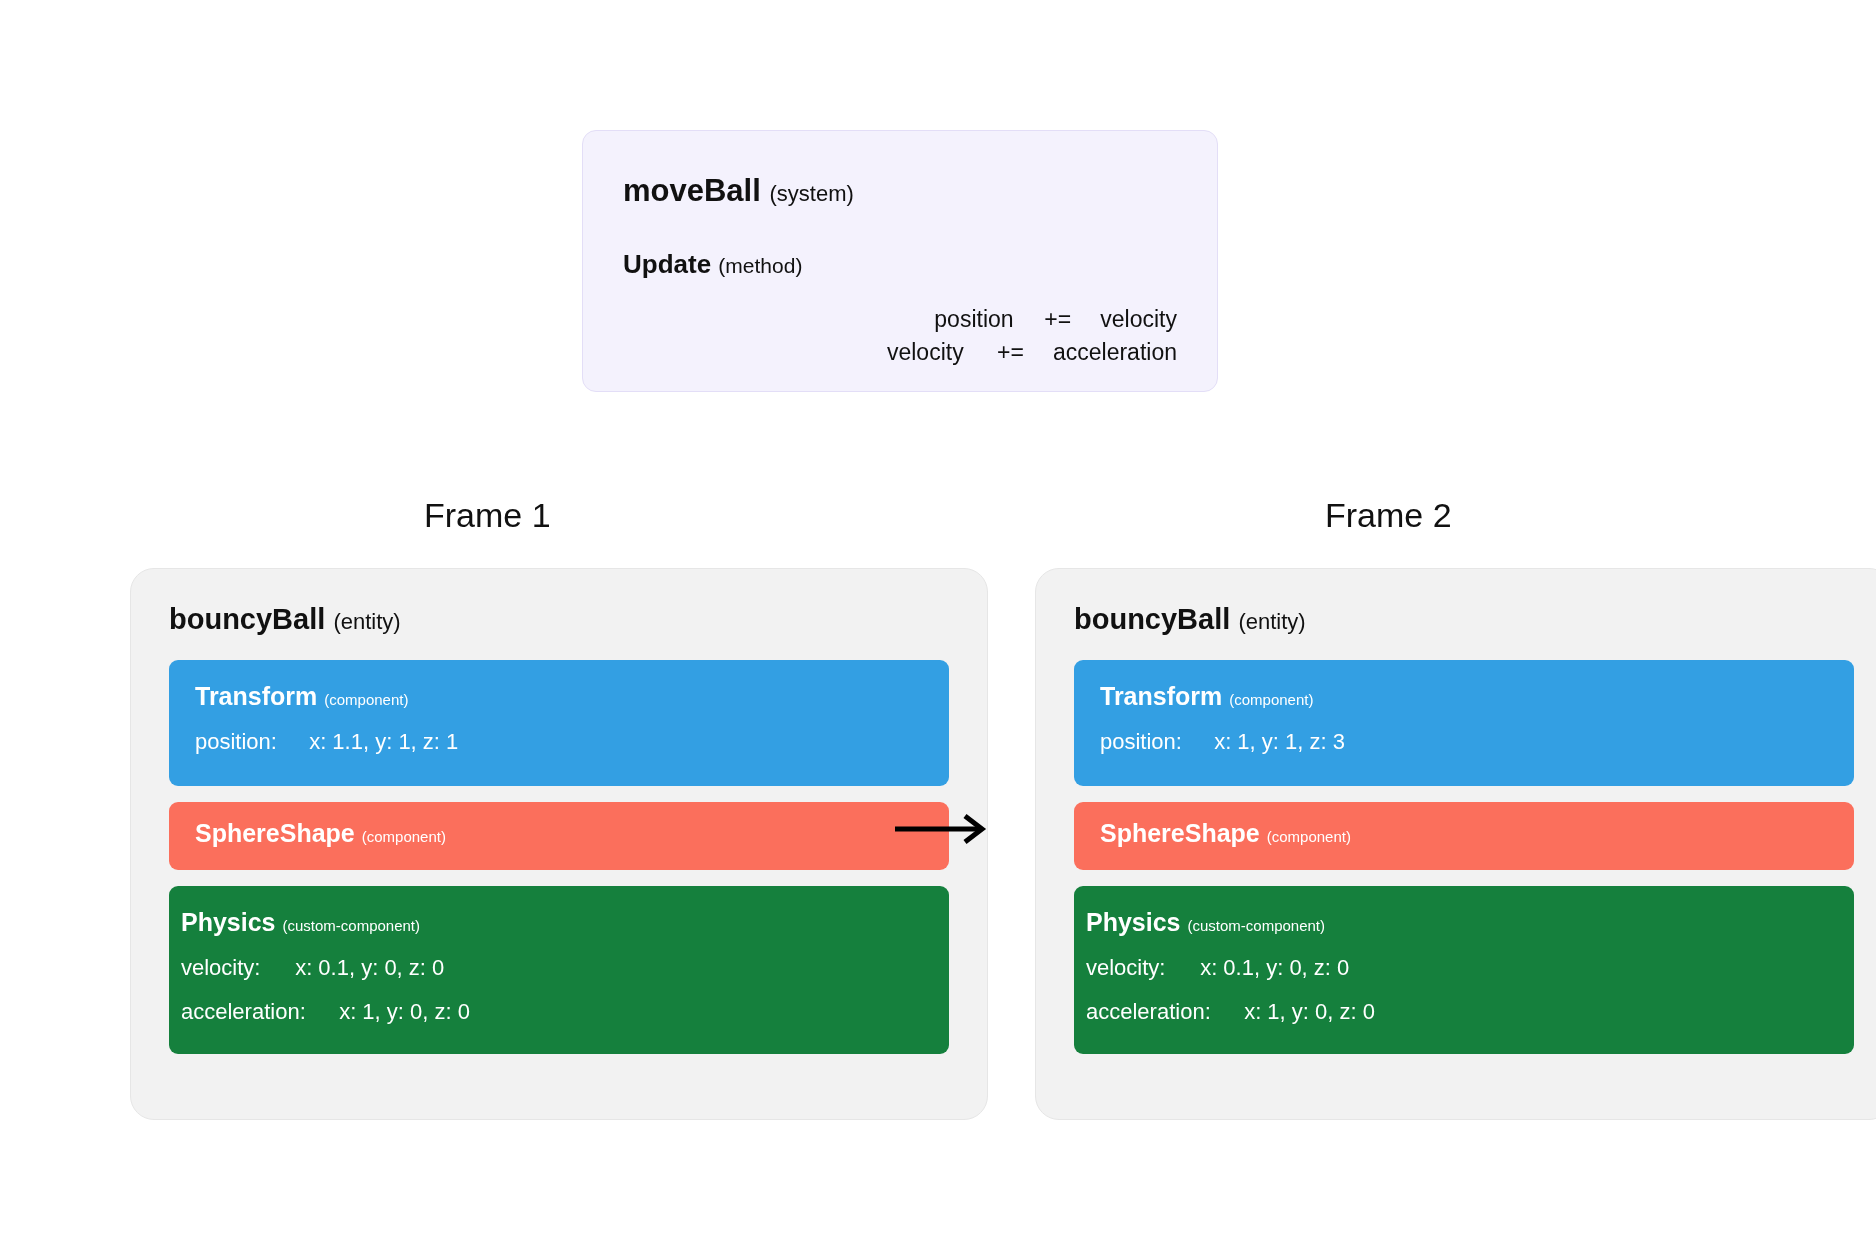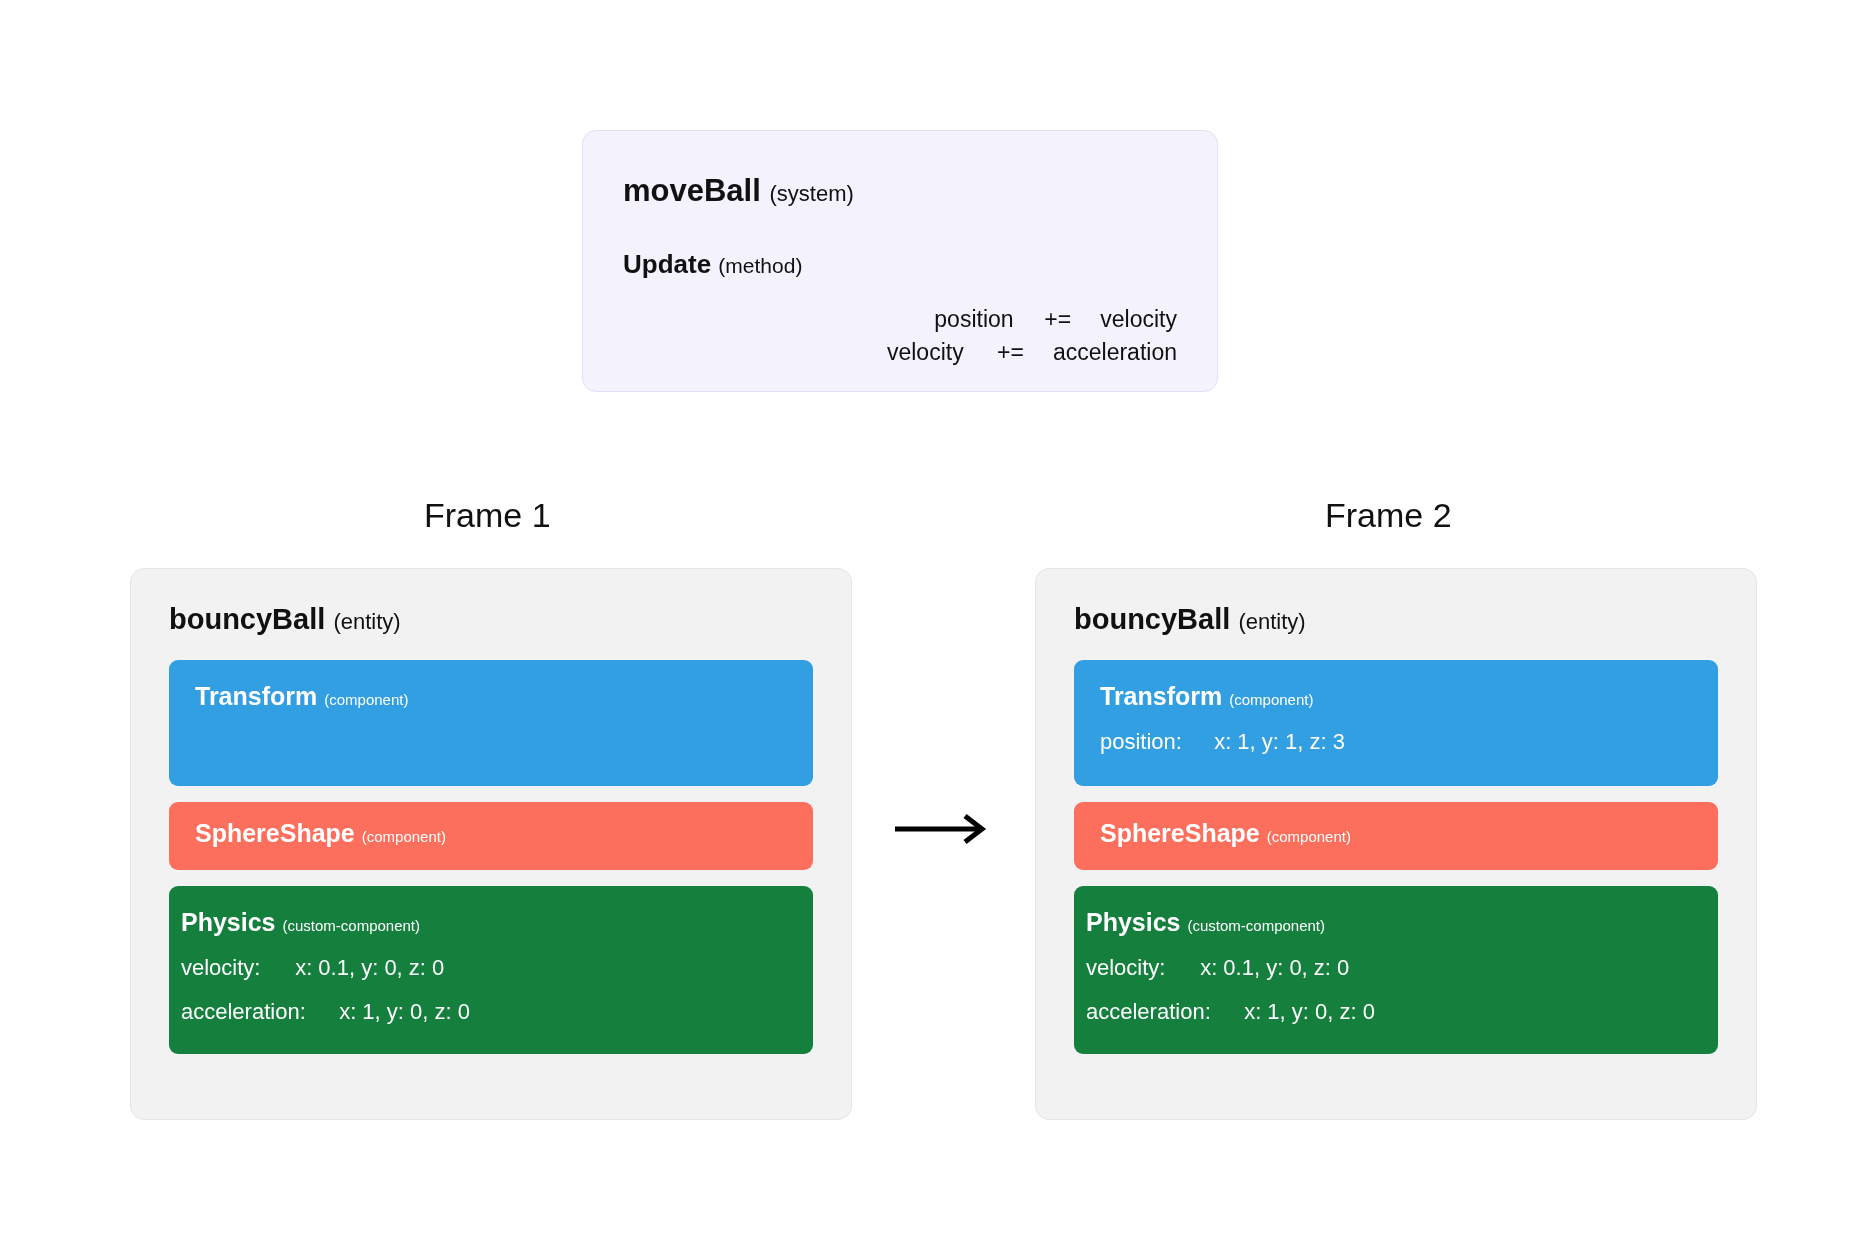--- a/index.html
+++ b/index.html
@@ -81,26 +81,26 @@
     white-space: nowrap;
     line-height: 1;
   }
   #frame-label-1 { left: 424px; top: 498px; }
   #frame-label-2 { left: 1325px; top: 498px; }
 
   
   .entity-card {
     position: absolute;
     top: 568px;
-    width: 722px;
+    width: 858px;
     height: 552px;
     box-sizing: border-box;
     background: #f2f2f2;
     border: 1.5px solid #e6e6e6;
-    border-radius: 14px;
+    border-radius: 24px;
     padding: 36px 38px 0 38px;
   }
   #entity-card-1 { left: 130px; }
   #entity-card-2 { left: 1035px; }
 
   .entity-title {
     font-size: 29px;
     color: #111111;
     white-space: nowrap;
     line-height: 1;
@@ -191,20 +191,24 @@
   <div class="entity-title">
     <span class="strong">bouncyBall</span>
     <span class="paren">(entity)</span>
   </div>
 
   <div class="component transform">
     <div class="comp-title">
       <span class="strong">Transform</span>
       <span class="paren">(component)</span>
     </div>
+    <div class="comp-row">
+      <span class="key">position:</span>
+      <span class="val">x: 1.1, y: 1, z: 1</span>
+    </div>
   </div>
 
   <div class="component shape">
     <div class="comp-title">
       <span class="strong">SphereShape</span>
       <span class="paren">(component)</span>
     </div>
   </div>
 
   <div class="component physics">

